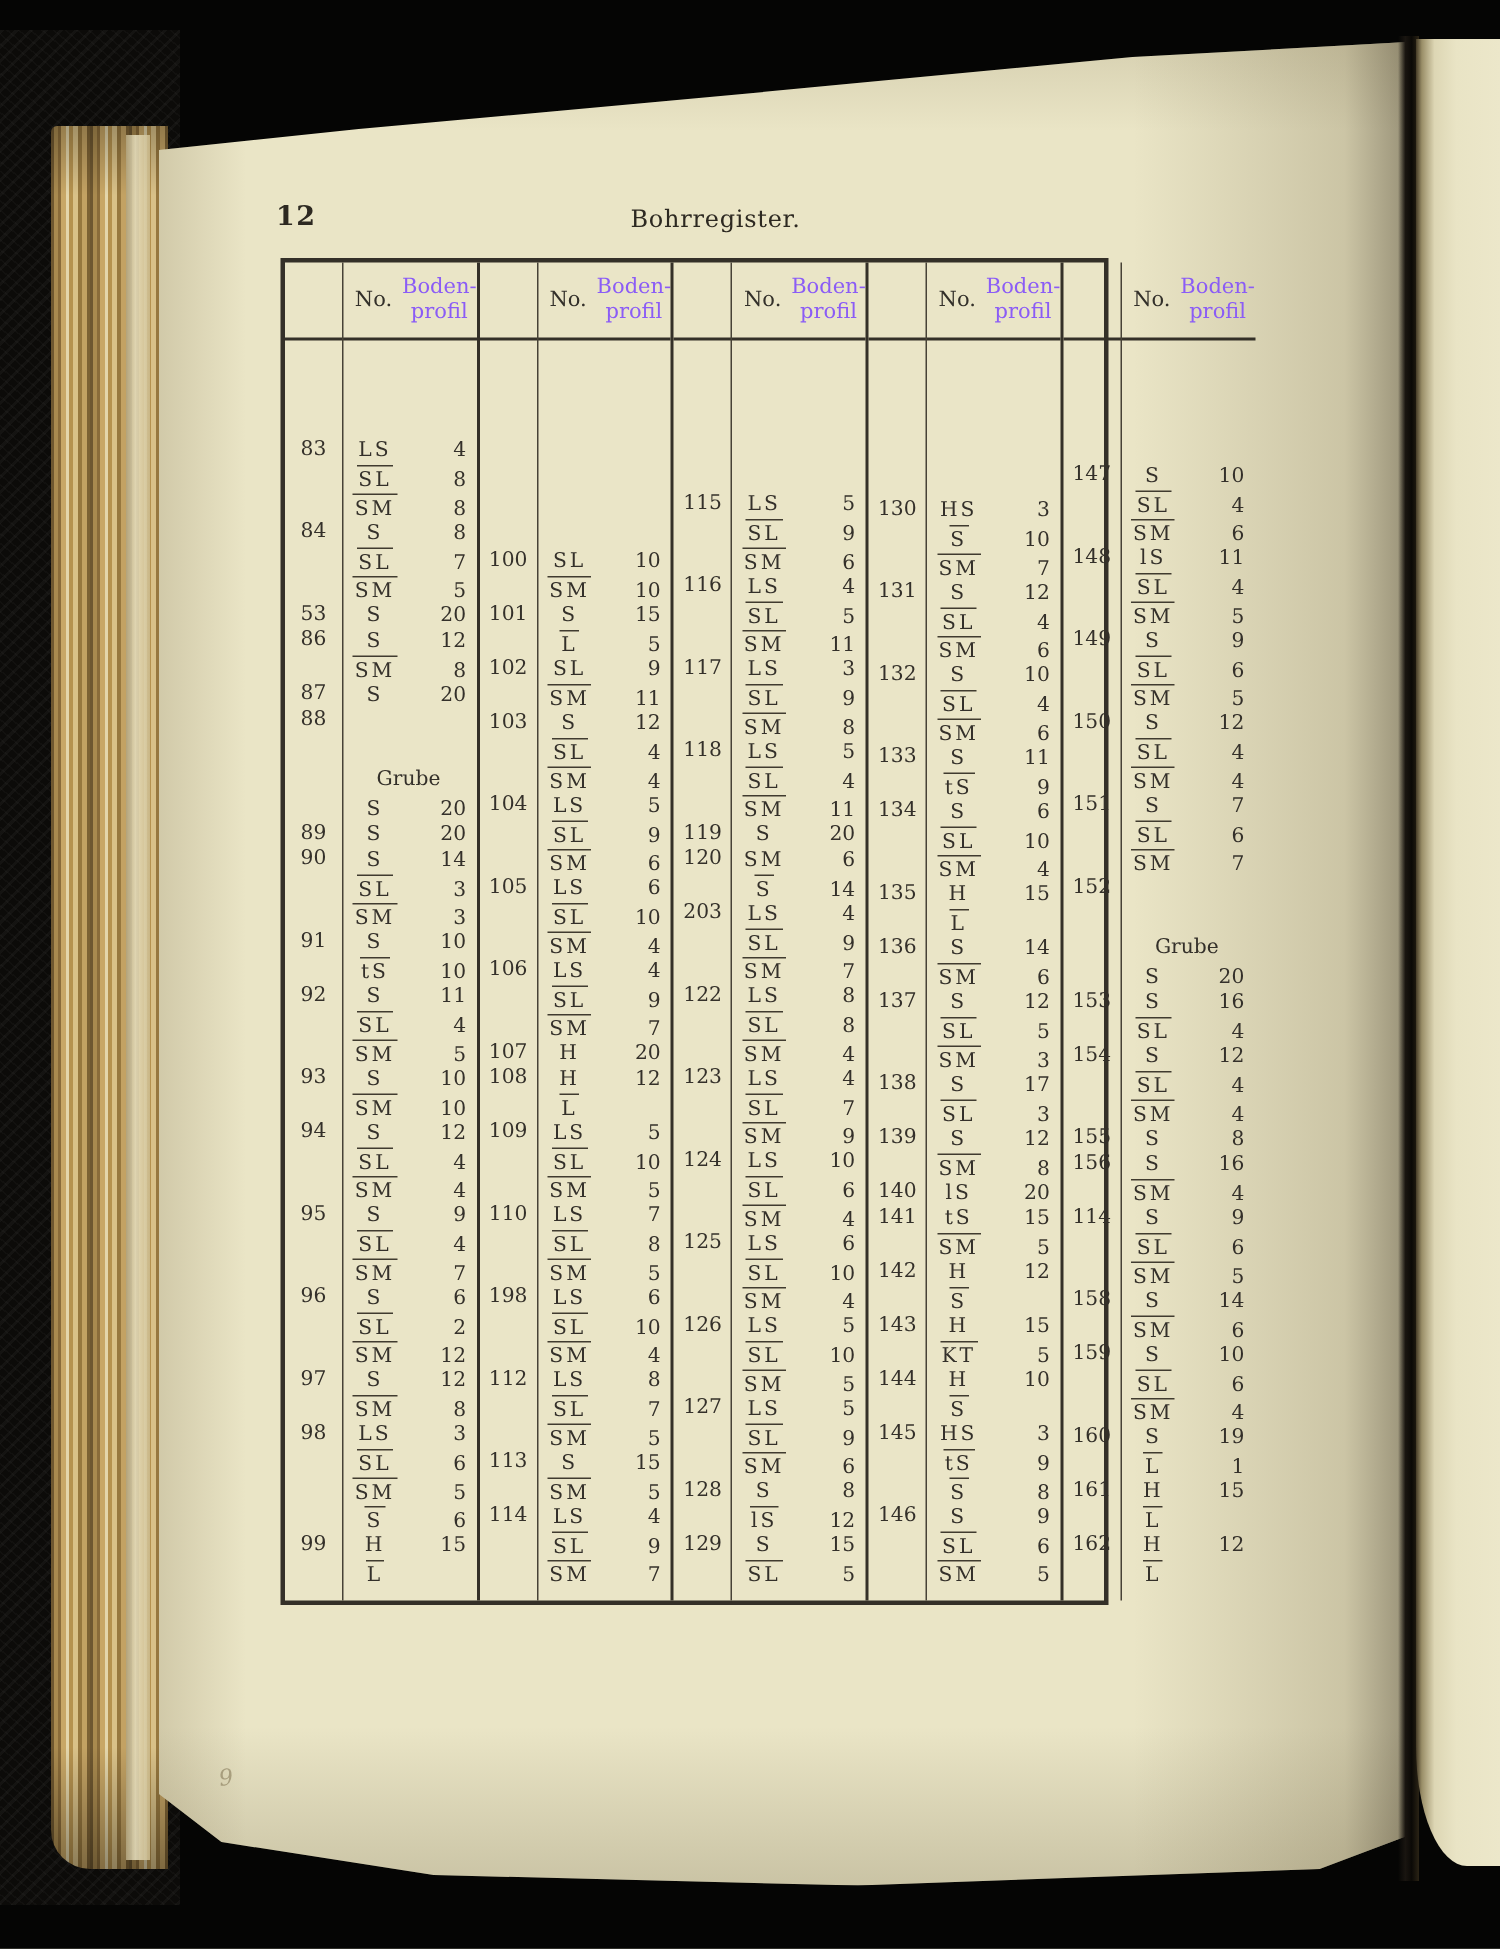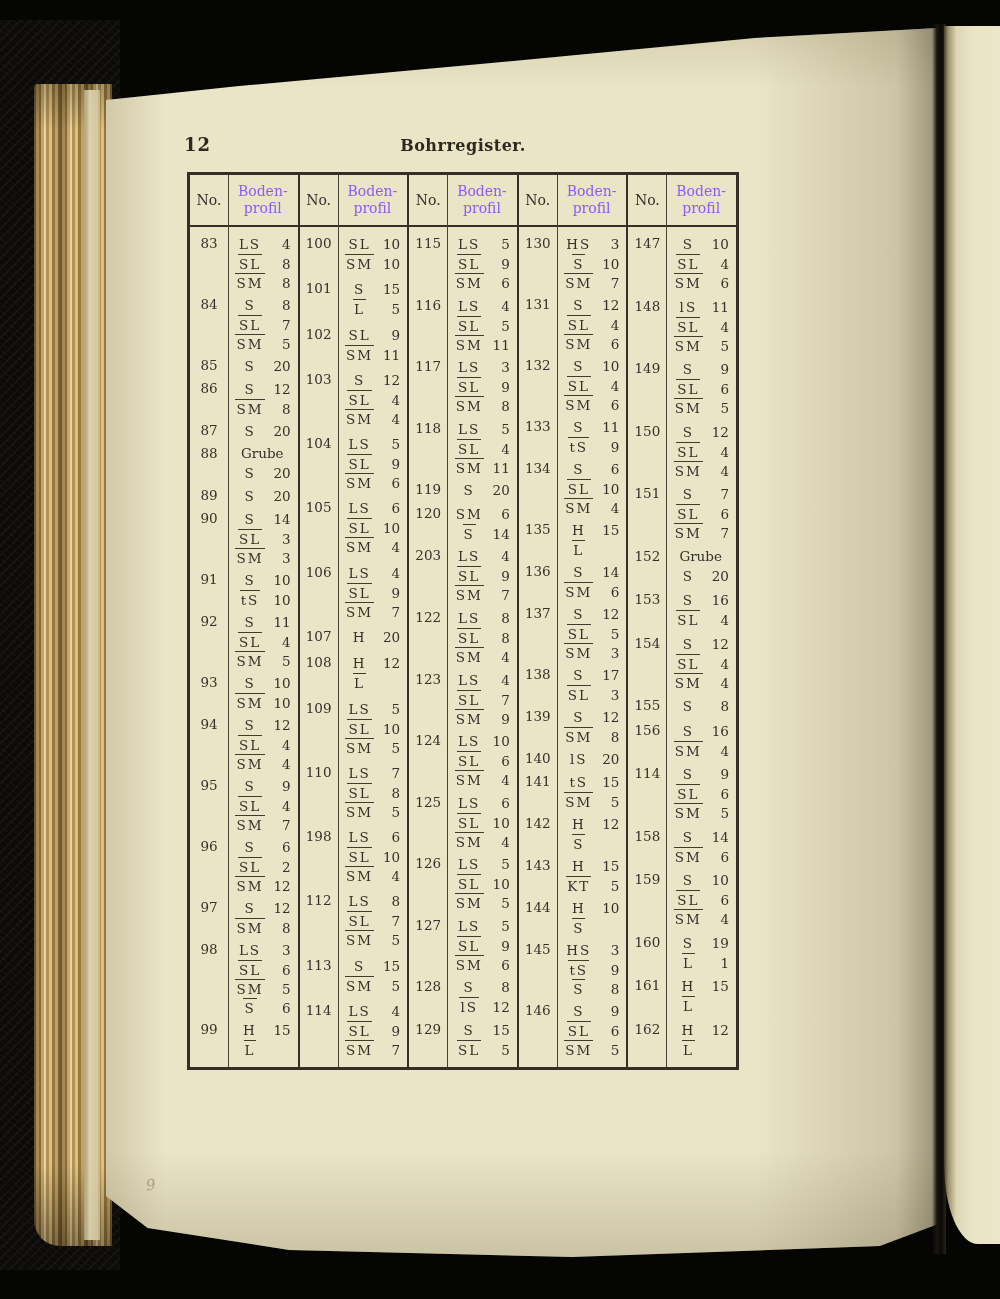--- a/index.html
+++ b/index.html
@@ -38,41 +38,41 @@
 
   
   .gutter { position:absolute; left:932px; top:24px; width:14px; height:1230px;
             background:linear-gradient(90deg, rgba(20,16,8,0) 0, #191510 35%, #0b0906 65%, #2a2315 100%); }
   .rpage { position:absolute; left:944px; top:26px; width:56px; height:1218px;
            border-bottom-left-radius:34px 80px;
            background:linear-gradient(90deg, #453b26 0, #9a8e68 7%, #ddd6b4 22%, #e9e4c5 48%, #ece7ca 100%); }
 
   
   .pg-num { position:absolute; left:184px; top:134px; font-size:18px; font-weight:bold; color:#2d2921; letter-spacing:1px; }
-  .pg-title { position:absolute; left:187px; top:136px; width:552px; text-align:center;
-              font-size:16px; font-weight:bold; color:#2d2921; letter-spacing:0.5px; }
+  .pg-title { position:absolute; left:201px; top:136px; width:552px; text-align:center;
+              font-size:16px; font-weight:normal; color:#2d2921; letter-spacing:0.5px; }
 
   
   .btable { position:absolute; left:187px; top:172px; width:552px; height:898px;
             display:flex; border:3px solid #343028; background:rgba(255,255,255,0.02); }
   .group { flex:1 1 0; display:flex; flex-direction:column; position:relative; }
   .group + .group { border-left:2.5px solid #343028; }
   .group::before { content:""; position:absolute; left:38px; top:0; bottom:0; width:1px;
                    background:#474236; }
   .ghead { height:52px; display:flex; align-items:center; border-bottom:2.5px solid #343028; }
-  .hno { width:38px; text-align:center; font-size:14px; color:#33302a; }
+  .hno { width:38px; text-align:center; font-size:14px; color:#33302a;margin-left:40px; }
   .hprof { flex:1; text-align:center; font-size:14px; line-height:17px; color:#8b5cf6; }
-  .gbody { flex:1; display:flex; flex-direction:column; justify-content:space-between;
+  .gbody { flex:1; display:flex; flex-direction:column; justify-content:flex-end;
            padding:8px 0 10px; }
   .entry { display:flex; align-items:flex-start; }
   .eno { width:38px; text-align:center; font-size:13.5px; color:#34302a; line-height:17px; }
   .elayers { flex:1; display:flex; flex-direction:column; gap:2px; padding:0 7px 0 6px; }
   .lrow { display:flex; justify-content:space-between; align-items:baseline; line-height:16px; height:17px;
           font-size:13.5px; color:#34302a; }
-  .lrow.grube { justify-content:center; }
+  .lrow.grube { justify-content:center;margin-top:40px; }
   .lcodebox { min-width:32px; text-align:center; }
   .lcode { display:inline-block; letter-spacing:2px; padding:1px 1px 0; }
   .lcode.over { border-top:1.3px solid #403b2f; }
   .lval { min-width:19px; text-align:right; }
 
   
   .pencil { position:absolute; left:146px; top:1176px; font-size:15px; font-style:italic;
             color:rgba(125,113,80,0.55); transform:rotate(-8deg); }
 </style>
 </head>
@@ -128,21 +128,21 @@
                 <div class="lcodebox"><span class="lcode over">SL</span></div>
                 <div class="lval">7</div>
               </div>
               <div class="lrow">
                 <div class="lcodebox"><span class="lcode over">SM</span></div>
                 <div class="lval">5</div>
               </div>
             </div>
           </div>
           <div class="entry">
-            <div class="eno">85</div>
+            <div class="eno">53</div>
             <div class="elayers">
               <div class="lrow">
                 <div class="lcodebox"><span class="lcode">S</span></div>
                 <div class="lval">20</div>
               </div>
             </div>
           </div>
           <div class="entry">
             <div class="eno">86</div>
             <div class="elayers">

